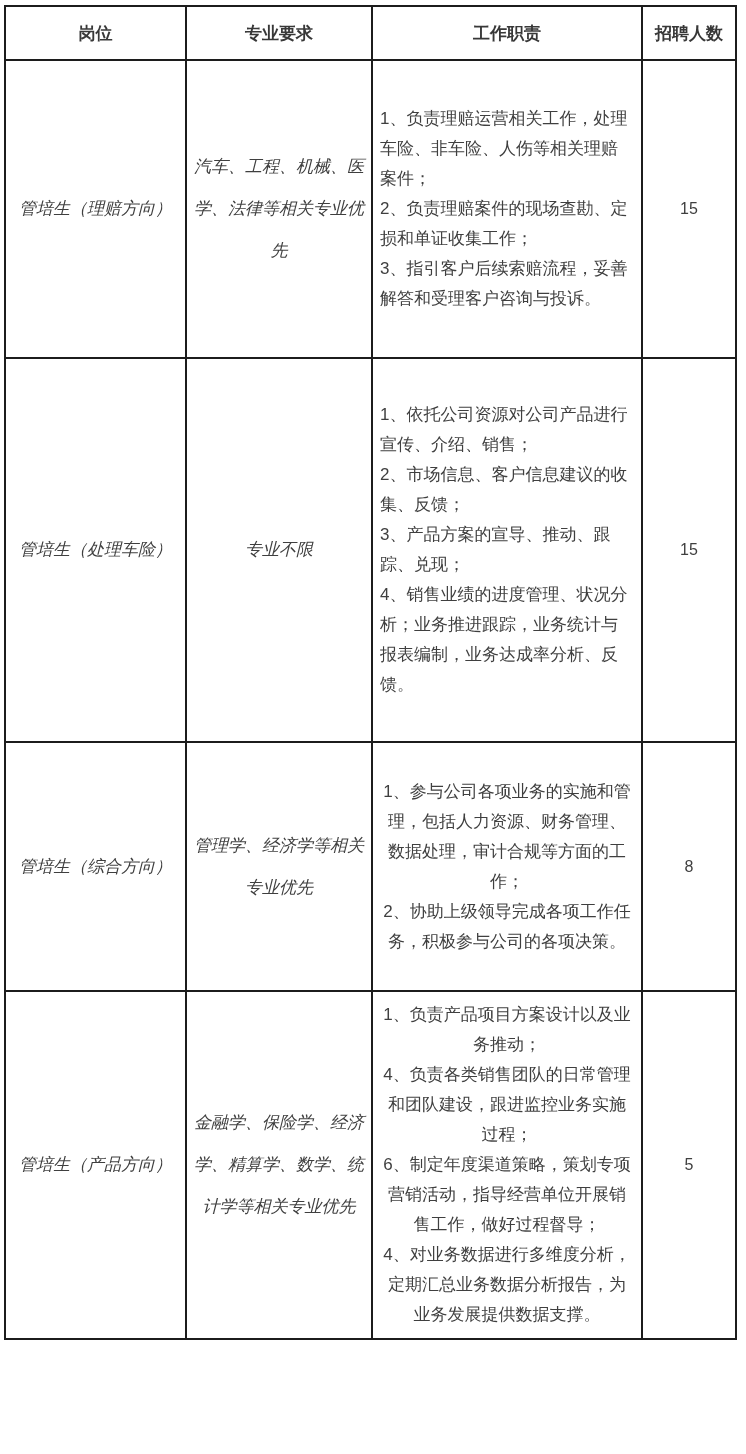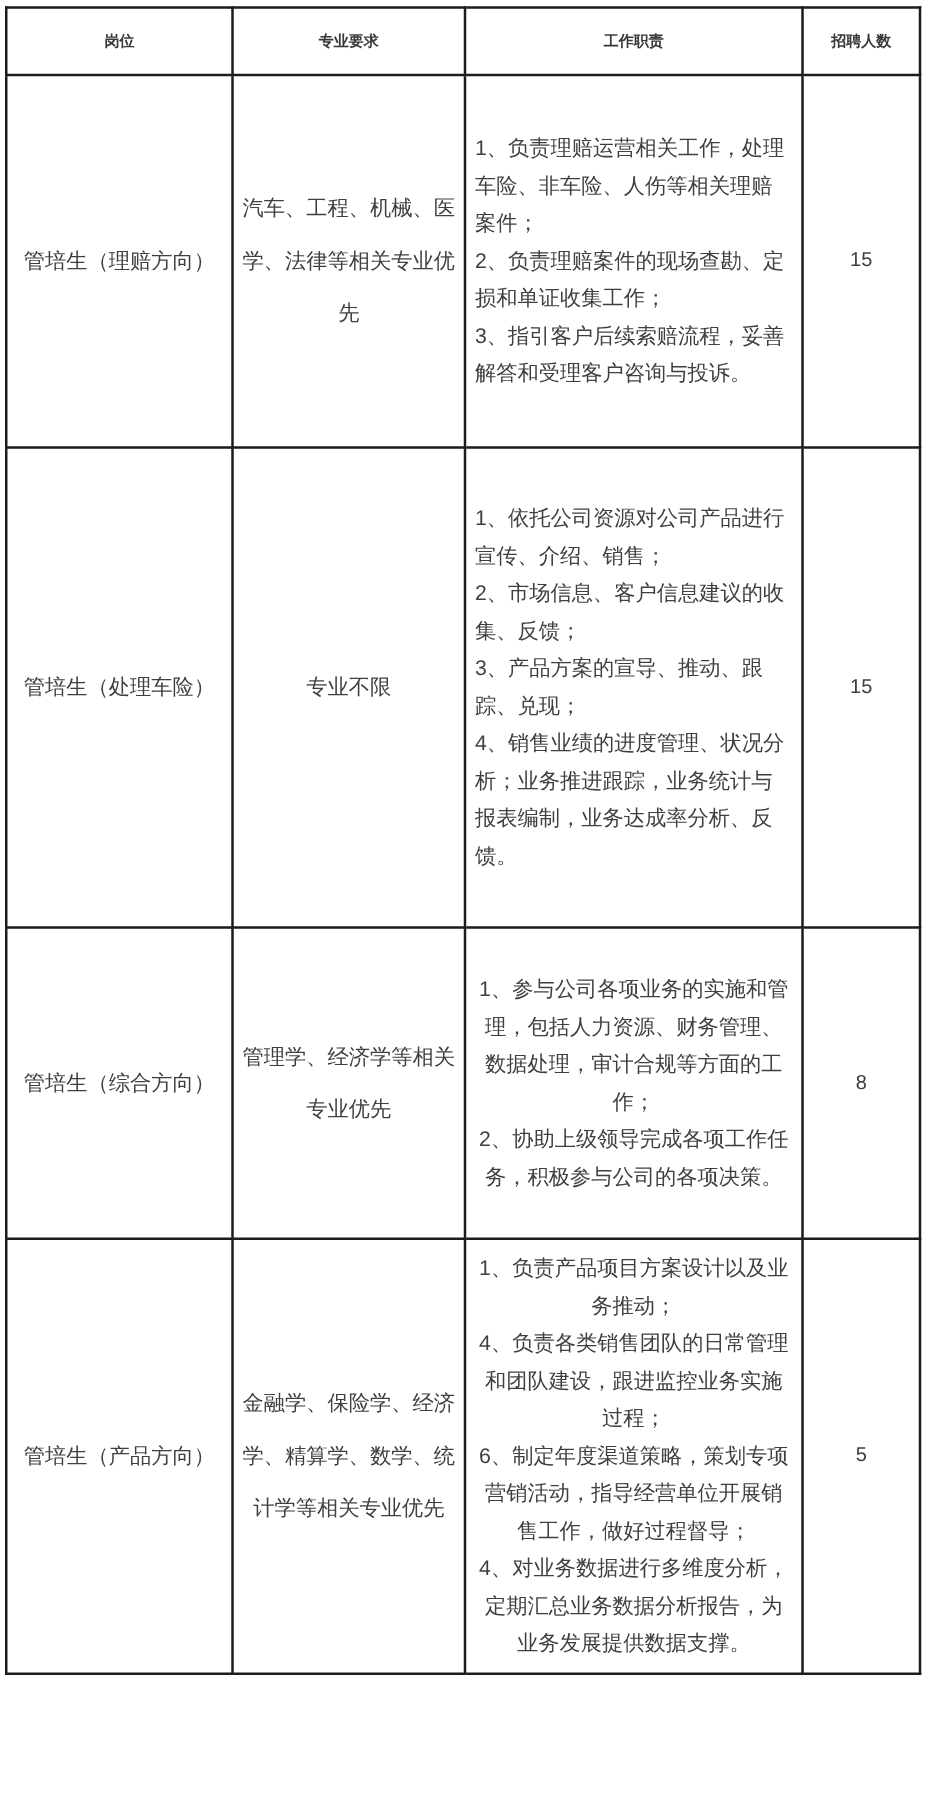--- a/index.html
+++ b/index.html
@@ -36,28 +36,29 @@
   }
   tr.header-row { height: 54px; }
   tr.row-1 { height: 298px; }
   tr.row-2 { height: 384px; }
   tr.row-3 { height: 249px; }
   th.head-cell {
     text-align: center;
     vertical-align: middle;
     font-weight: bold;
     color: #383838;
-    font-size: 12px;
+    font-size: 17px;
     padding: 0 4px;
   }
   td.center-cell {
     text-align: center;
     vertical-align: middle;
     line-height: 42px;
     padding: 0 6px;
+    font-style: italic;
   }
   td.count-cell {
     text-align: center;
     vertical-align: middle;
     font-size: 16px;
     padding: 0 4px;
     margin-left: 40px;
   }
   td.duties-cell {
     vertical-align: middle;

